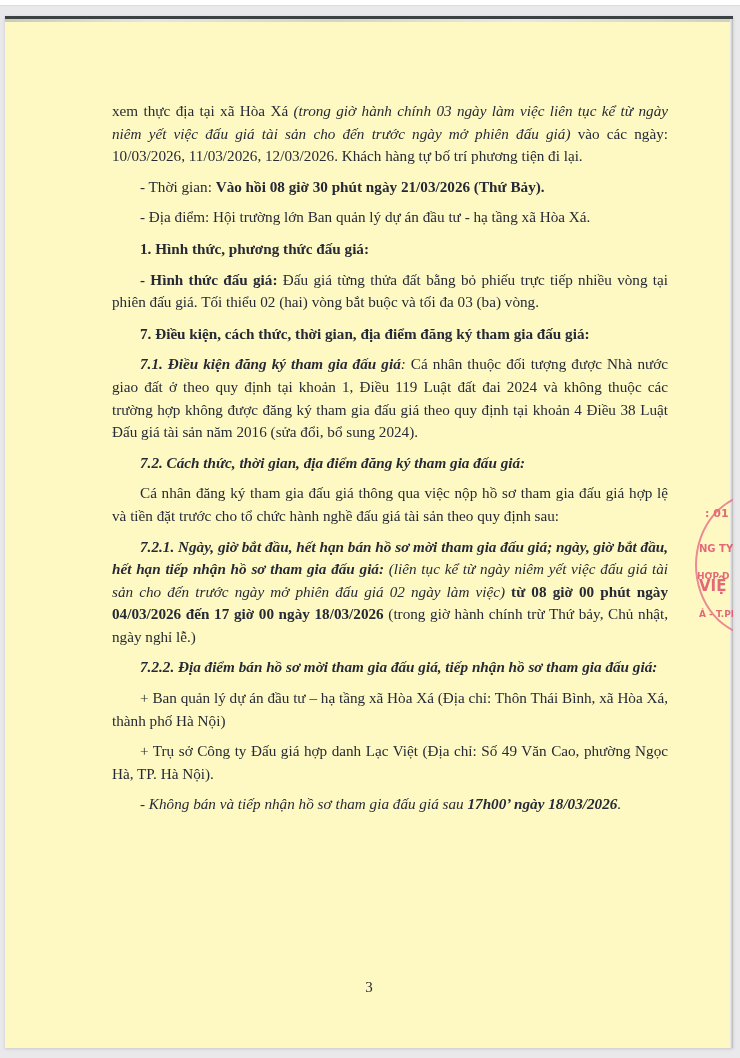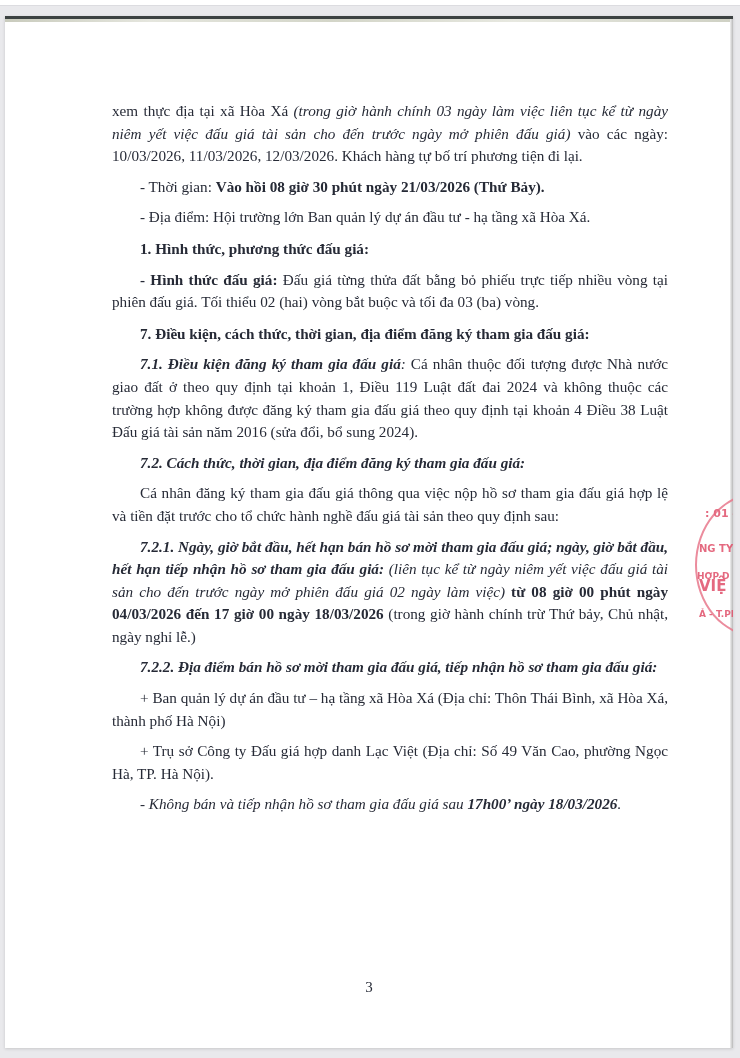--- a/index.html
+++ b/index.html
@@ -8,21 +8,21 @@
     background: #e9e9ec;
     position: relative;
     font-family: "Liberation Serif", "DejaVu Serif", serif;
   }
   .topbar {
     position: absolute; left: 0; top: 0; width: 740px; height: 5px;
     background: #ffffff; border-bottom: 1px solid #dcdce0;
   }
   .page {
     position: absolute; left: 5px; top: 16px; width: 728px; height: 1029px;
-    background: #ffffff;
+    background: #fef9c3;
     border-top: 3px solid #3c4242;
     box-shadow: 0 1px 3px rgba(0,0,0,0.15);
     overflow: hidden;
   }
   .page::before {
     content: ""; position: absolute; left: 0; right: 0; top: 0; height: 3px;
     background: linear-gradient(90deg, #c9cbbd, #e5e6de 20%, #d3d5c8 45%, #e7e8e0 70%, #cfd1c4);
   }
   .edge-right {
     position: absolute; right: 0; top: 0; width: 3px; height: 100%;

